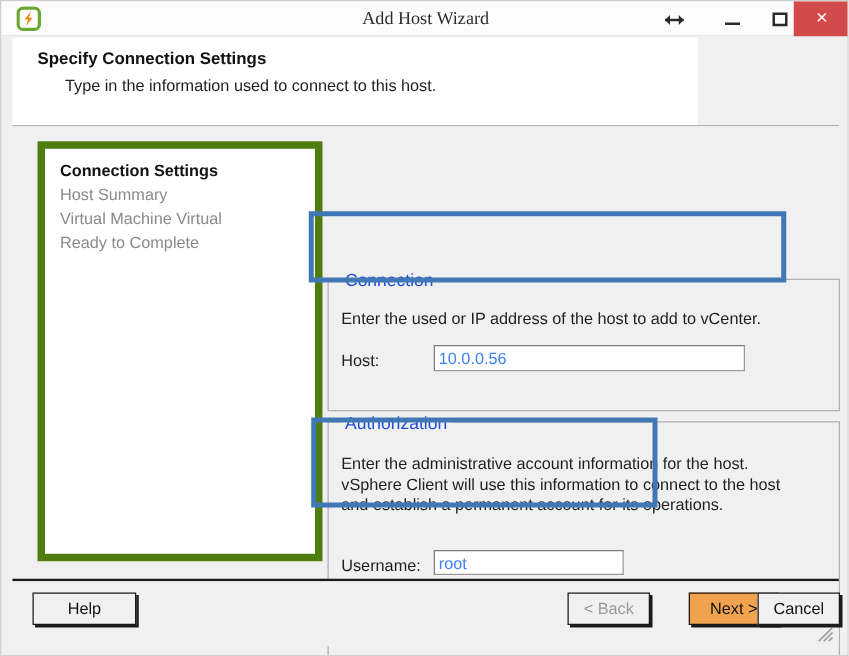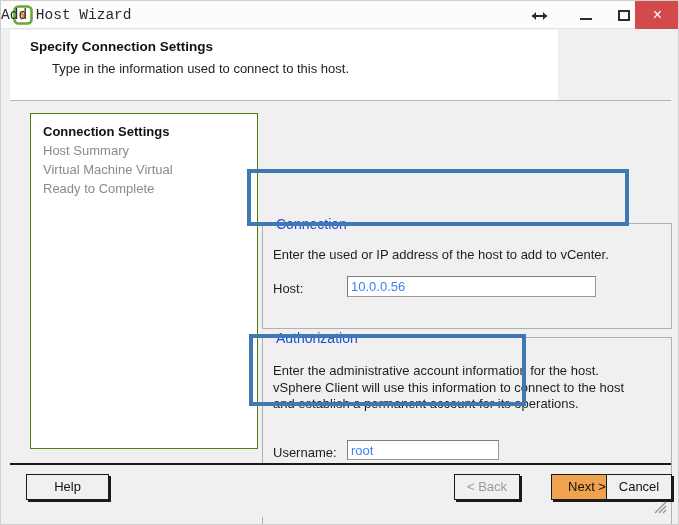--- a/index.html
+++ b/index.html
@@ -37,23 +37,24 @@
     position: absolute;
     left: 12px; top: 4px;
     width: 20px; height: 20px;
   }
   .title-text {
     position: absolute;
     left: 0; top: 0;
     width: 679px;
     height: 28px;
     line-height: 28px;
+    text-align: center;
     font-size: 14.5px;
     color: #2b2b2b;
-    font-family: Liberation Mono, monospace;
+    font-family: Liberation Serif, serif;
   }
   .win-btn {
     position: absolute;
     top: 0;
     height: 28px;
     width: 45px;
     background: transparent;
     border: 0;
     padding: 0;
     cursor: default;
@@ -146,21 +147,21 @@
     background: #f0f0f0;
     box-sizing: border-box;
   }
 
   
   .nav-panel {
     position: absolute;
     left: 20px; top: 12px;
     width: 228px; height: 336px;
     background: #ffffff;
-    border: 1px solid #4d7c0f;
+    border: 6px solid #4d7c0f;
     box-sizing: border-box;
     text-decoration: underline;
   }
   .nav-item {
     position: absolute;
     left: 12px;
     font-size: 13px;
     color: #8a8a8a;
     white-space: nowrap;
   }

